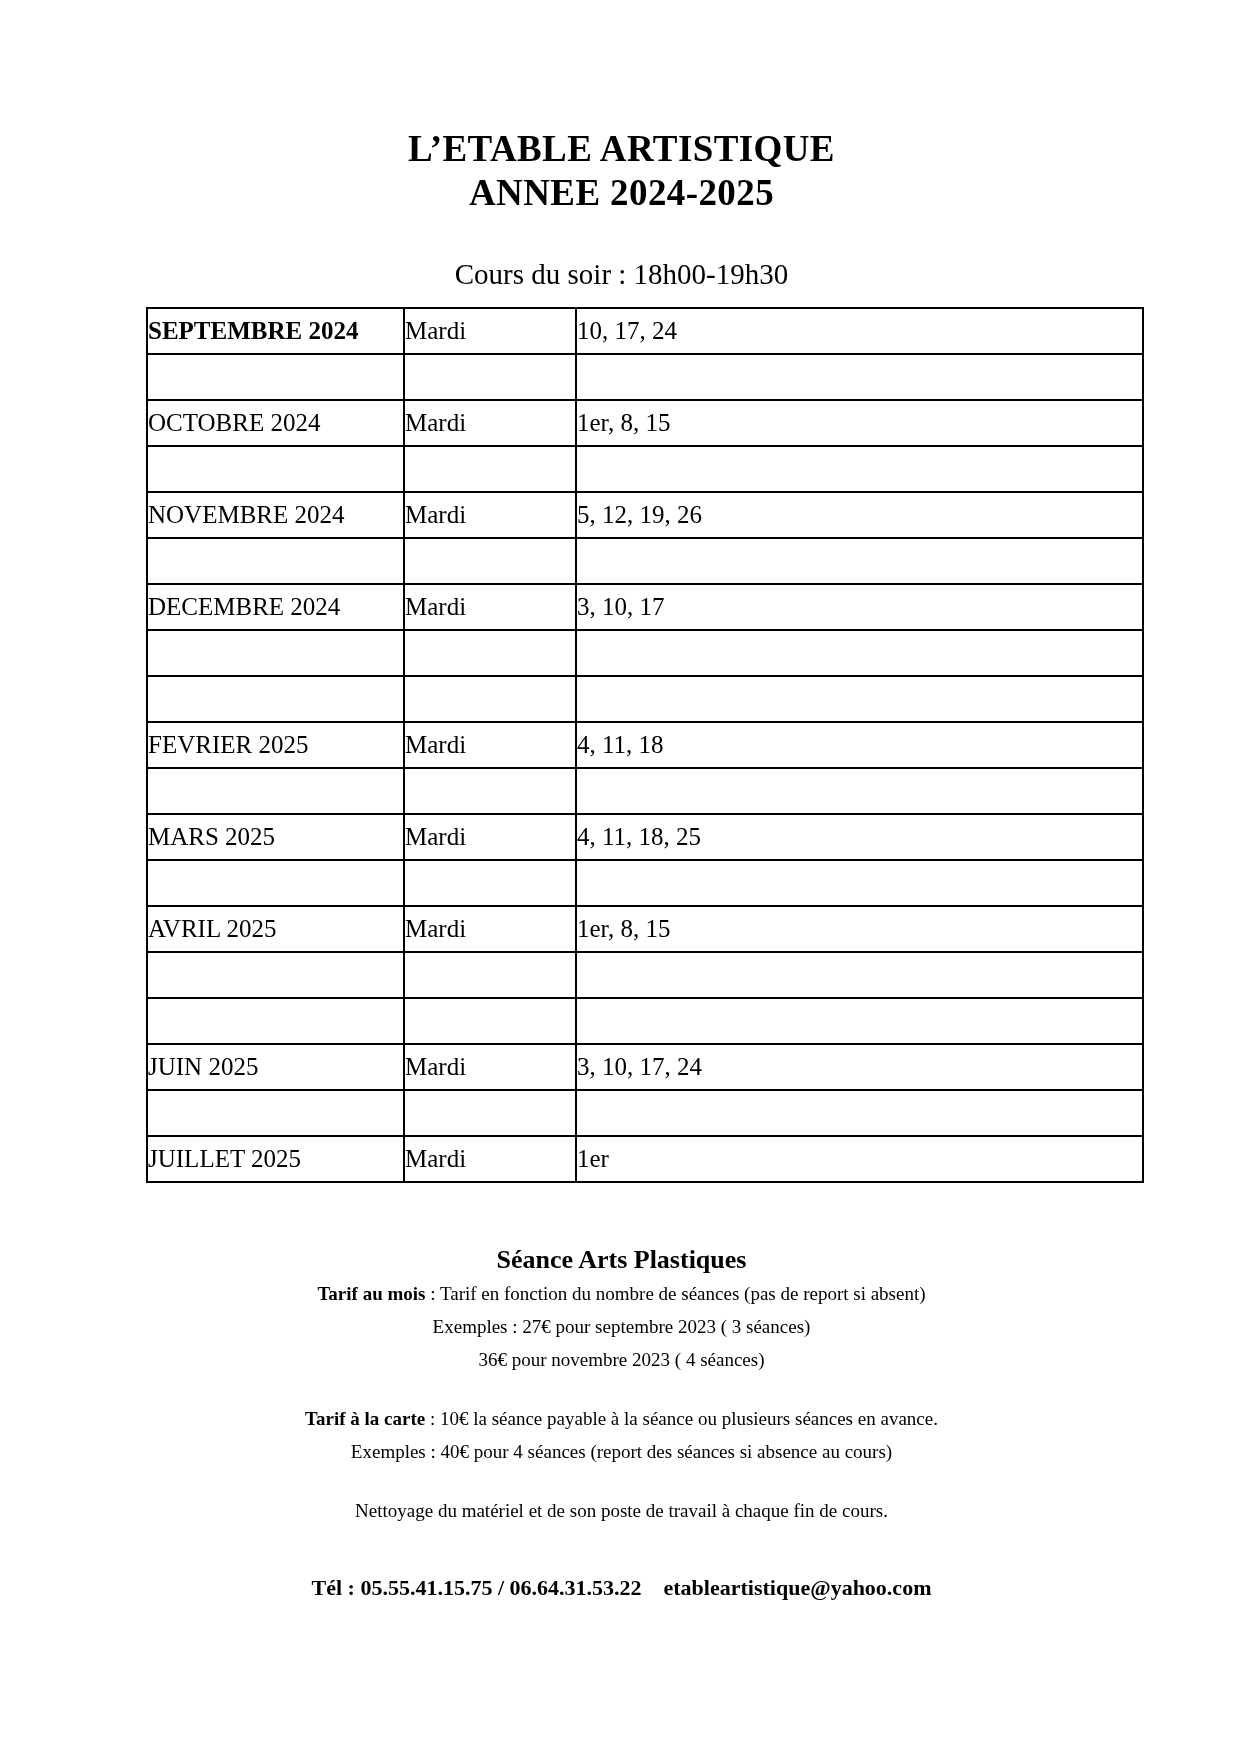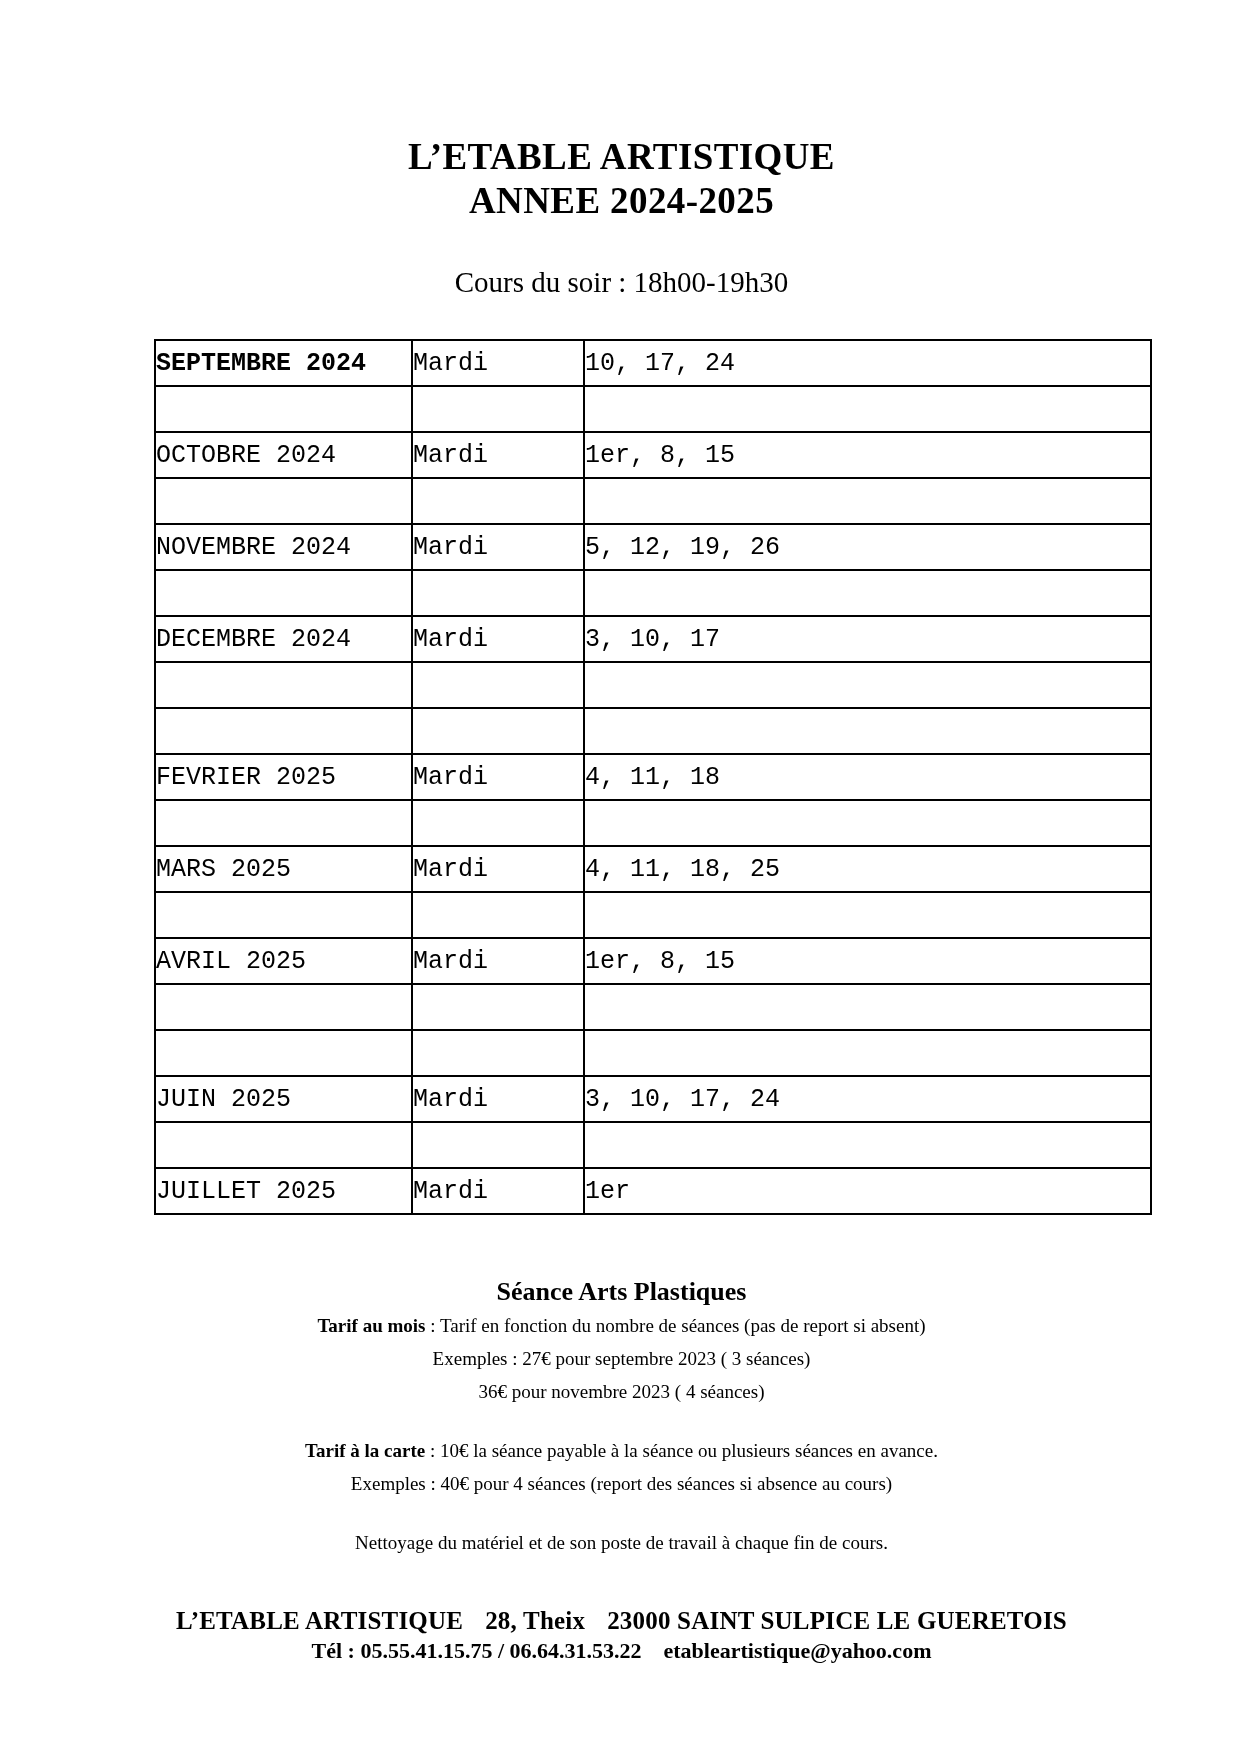--- a/index.html
+++ b/index.html
@@ -12,21 +12,21 @@
     height: 1762px;
     font-family: "Liberation Serif", "DejaVu Serif", serif;
     color: #000000;
     position: relative;
     overflow: hidden;
   }
   .page {
     width: 1243px;
     height: 1762px;
     box-sizing: border-box;
-    padding: 17px;
+    padding: 9px;
     position: relative;
   }
 
   
   .title-block {
     text-align: center;
     padding-top: 118px;
   }
   .title-line {
     font-weight: bold;
@@ -36,24 +36,23 @@
   }
   .subtitle {
     text-align: center;
     font-size: 29px;
     line-height: 34px;
     margin-top: 42px;
   }
 
   
   .schedule-wrap {
-    margin-top: 40px;
+    margin-top: 16px;
     padding-left: 137px;
     padding-right: 108px;
-    font-family: Liberation Mono, monospace;
   }
   table.schedule {
     border-collapse: collapse;
     width: 998px;
     table-layout: fixed;
   }
   table.schedule td {
     border: 2.5px solid #000000;
     padding: 0;
     vertical-align: middle;
@@ -244,21 +243,18 @@
     <div class="gap"></div>
     <div class="line">
       <span class="lbl">Tarif à la carte</span><span> : 10€ la séance  payable à la séance ou plusieurs séances en avance.</span>
     </div>
     <div class="line">Exemples : 40€ pour 4 séances (report des séances si absence au cours)</div>
     <div class="gap"></div>
     <div class="line">Nettoyage du matériel et de son poste de travail à chaque fin de cours.</div>
   </div>
 
   <div class="footer">
-    <div class="addr">
-      <span>L’ETABLE ARTISTIQUE</span><span class="sp"></span><span>28, Theix</span><span class="sp"></span><span>23000 SAINT SULPICE LE GUERETOIS</span>
-    </div>
     <div class="contact">
       <span>Tél : 05.55.41.15.75 / 06.64.31.53.22</span><span class="sp"></span><span>etableartistique@yahoo.com</span>
     </div>
   </div>
 
 </div>
 
 </body></html>

